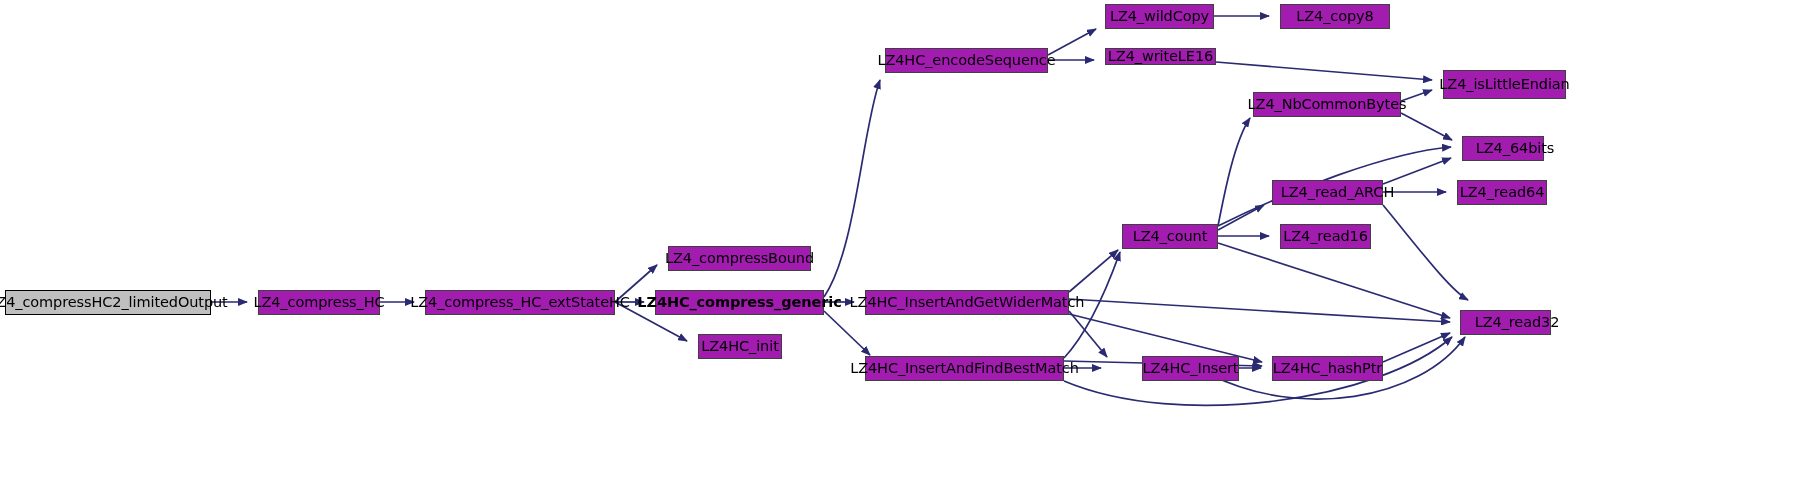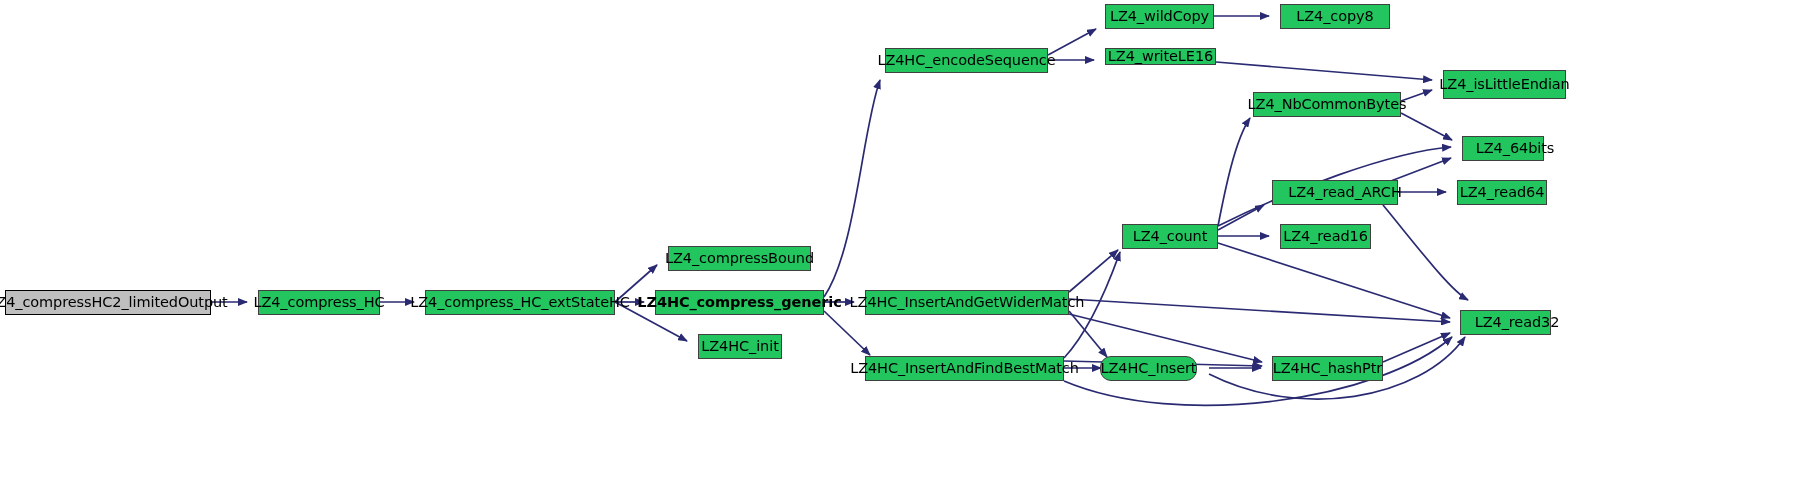--- a/index.html
+++ b/index.html
@@ -21,21 +21,21 @@
     left: 0;
     top: 0;
     width: 1803px;
     height: 479px;
     pointer-events: none;
   }
   .node {
     position: absolute;
     box-sizing: border-box;
     border: 1px solid #404040;
-    background: #22c55e;
+    background: #a21caf;
     color: #000000;
     font-size: 14.5px;
     line-height: 1;
     display: flex;
     align-items: center;
     justify-content: center;
     white-space: nowrap;
     letter-spacing: -0.1px;
     z-index: 5;
   }
@@ -129,42 +129,42 @@
       </div>
       <div class="node" style="left: 1443px; top: 70px; width: 123px; height: 29px;">
         <span class="node-label">LZ4_isLittleEndian</span>
       </div>
       <div class="node" style="left: 1253px; top: 92px; width: 148px; height: 25px;">
         <span class="node-label">LZ4_NbCommonBytes</span>
       </div>
       <div class="node" style="left: 1462px; top: 136px; width: 82px; height: 25px; padding-left: 24px;">
         <span class="node-label">LZ4_64bits</span>
       </div>
-      <div class="node" style="left: 1272px; top: 180px; width: 126px; height: 25px; padding-left: 20px;">
+      <div class="node" style="left: 1272px; top: 180px; width: 111px; height: 25px; padding-left: 20px;">
         <span class="node-label">LZ4_read_ARCH</span>
       </div>
       <div class="node" style="left: 1457px; top: 180px; width: 90px; height: 25px;">
         <span class="node-label">LZ4_read64</span>
       </div>
       <div class="node" style="left: 1122px; top: 224px; width: 96px; height: 25px;">
         <span class="node-label">LZ4_count</span>
       </div>
       <div class="node" style="left: 1280px; top: 224px; width: 91px; height: 25px;">
         <span class="node-label">LZ4_read16</span>
       </div>
       <div class="node" style="left: 865px; top: 290px; width: 204px; height: 25px;">
         <span class="node-label">LZ4HC_InsertAndGetWiderMatch</span>
       </div>
       <div class="node" style="left: 1460px; top: 310px; width: 91px; height: 25px; padding-left: 23px;">
         <span class="node-label">LZ4_read32</span>
       </div>
       <div class="node" style="left: 865px; top: 356px; width: 199px; height: 25px;">
         <span class="node-label">LZ4HC_InsertAndFindBestMatch</span>
       </div>
-      <div class="node" style="left: 1100px; top: 356px; width: 97px; height: 25px; border-radius: 11px;">
+      <div class="node" style="left: 1142px; top: 356px; width: 97px; height: 25px;">
         <span class="node-label">LZ4HC_Insert</span>
       </div>
       <div class="node" style="left: 1272px; top: 356px; width: 111px; height: 25px;">
         <span class="node-label">LZ4HC_hashPtr</span>
       </div>
     </div>
 
 </div>
 
 </body></html>

